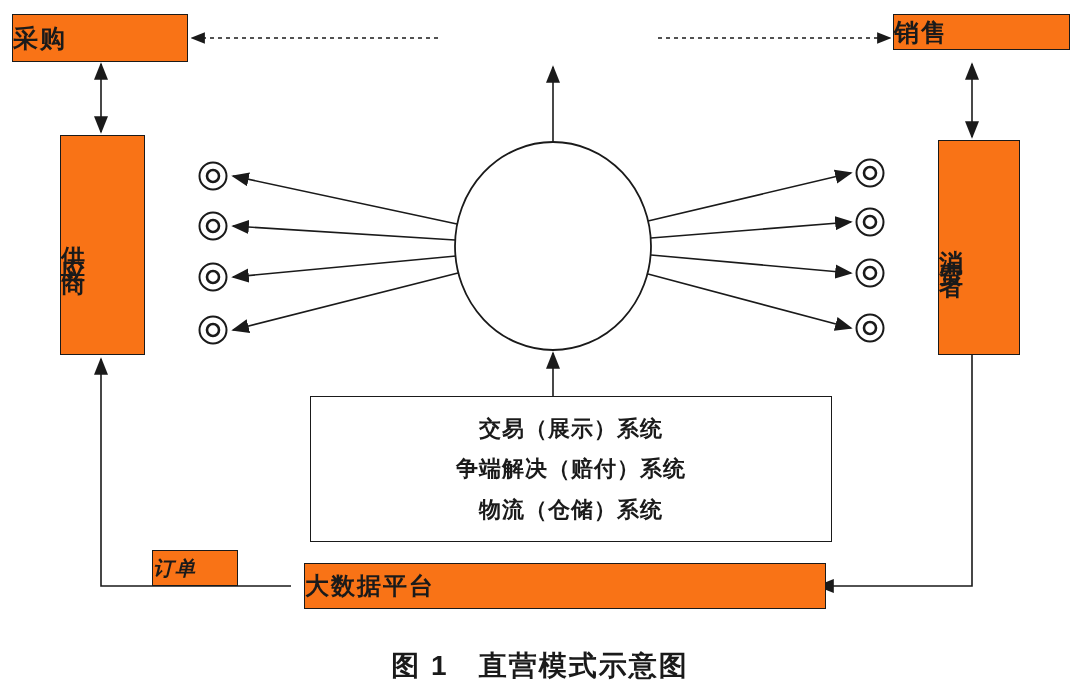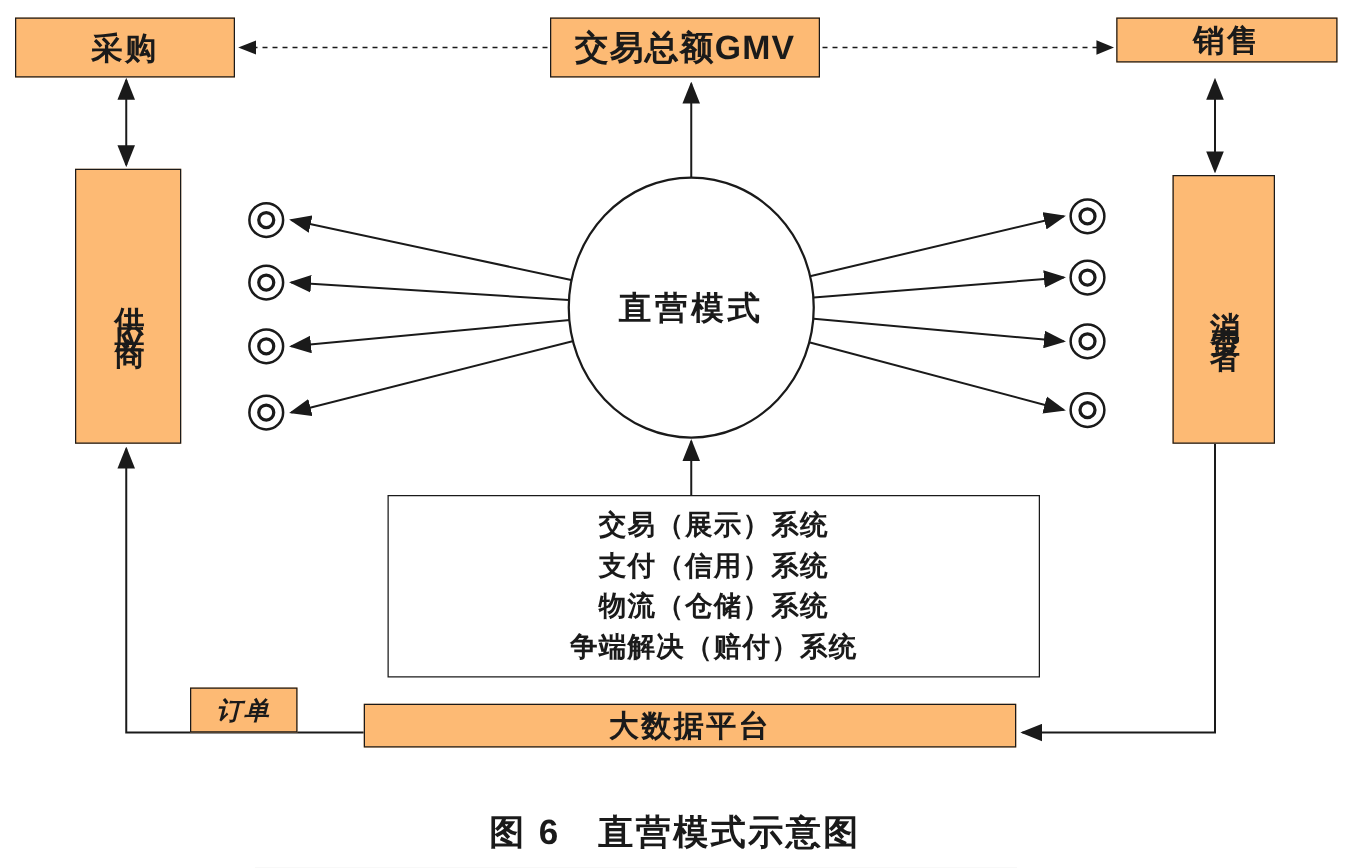--- a/index.html
+++ b/index.html
@@ -3,22 +3,22 @@
 <meta charset="utf-8">
 <style>
   html,body{margin:0;padding:0;background:#f4f4f4;}
   .stage{
     position:relative;width:1080px;height:694px;background:#ffffff;
     font-family:"Liberation Sans","DejaVu Sans",sans-serif;color:#1a1a1a;
     overflow:hidden;
   }
   .layer{position:absolute;left:0;top:0;width:1080px;height:694px;}
   .nodebox{
-    position:absolute;border:1.6px solid #1a1a1a;background:#fdba74;
-    display:flex;align-items:center;justify-content:center;
+    position:absolute;border:1.6px solid #1a1a1a;background:#f97316;
+    display:flex;align-items:center;justify-content:flex-start;
     box-sizing:border-box;
   }
   .lbl{font-size:25px;font-weight:600;letter-spacing:2px;white-space:nowrap;}
   .lbl-big{font-size:27px;font-weight:700;letter-spacing:1px;}
   .vtext{
     writing-mode:vertical-rl;text-orientation:upright;
     font-size:24px;font-weight:600;letter-spacing:12px;line-height:1;
   }
   .circle-label{
     position:absolute;left:455px;top:231px;width:196px;height:30px;
@@ -120,49 +120,44 @@
         <circle class="ring" cx="870" cy="328" r="13.5" stroke-width="2"></circle>
         <circle class="ring" cx="870" cy="328" r="6" stroke-width="2.6"></circle>
       </g>
     </g>
   </svg>
 
   <div class="nodebox" style="left:12px;top:14px;width:176px;height:48px;">
     <span class="lbl">采购</span>
   </div>
 
-  <div class="nodebox" style="left:440px;top:14px;width:216px;height:48px;">
-    <span class="lbl-big">交易总额GMV</span>
-  </div>
 
   <div class="nodebox" style="left:893px;top:14px;width:177px;height:36px;">
     <span class="lbl">销售</span>
   </div>
 
   <div class="nodebox" style="left:60px;top:135px;width:85px;height:220px;">
     <span class="vtext">供应商</span>
   </div>
 
   <div class="nodebox" style="left:938px;top:140px;width:82px;height:215px;">
     <span class="vtext">消费者</span>
   </div>
 
-  <div class="circle-label">直营模式</div>
 
   <div class="systems">
     <span class="line">交易（展示）系统</span>
-    <span class="line">支付（信用）系统</span>
+    <span class="line">争端解决（赔付）系统</span>
     <span class="line">物流（仓储）系统</span>
-    <span class="line">争端解决（赔付）系统</span>
   </div>
 
-  <div class="nodebox" style="left:291px;top:563px;width:522px;height:35px;">
+  <div class="nodebox" style="left:304px;top:563px;width:522px;height:46px;">
     <span class="lbl" style="font-size:24px;">大数据平台</span>
   </div>
 
   <div class="nodebox smallbox" style="left:152px;top:550px;width:86px;height:36px;font-style:italic;">
     <span class="lbl">订单</span>
   </div>
 
 
-  <div class="caption">图 6　直营模式示意图</div>
+  <div class="caption">图 1　直营模式示意图</div>
 
 </div>
 
 </body></html>

